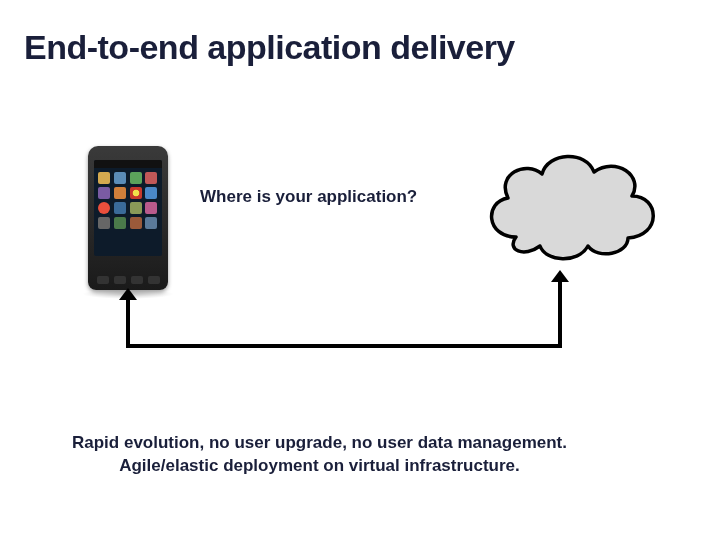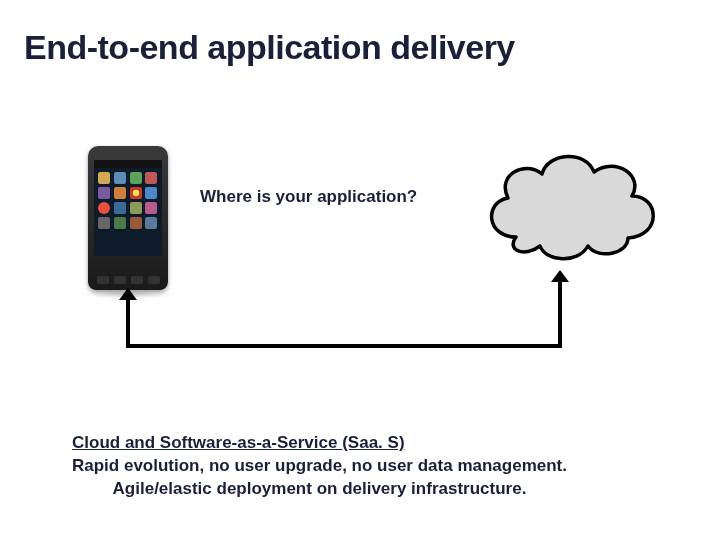--- a/index.html
+++ b/index.html
@@ -229,16 +229,15 @@
   </svg>
 </div>
 
 <div class="connector-v-left"></div>
 <div class="arrow-left"></div>
 <div class="connector-h"></div>
 <div class="connector-v-right"></div>
 <div class="arrow-right"></div>
 
 <div class="footer">
-  <div class="footer-title">Cloud and Software-as-a-Service (Saa. S)</div>
   <div class="footer-body">Rapid evolution, no user upgrade, no user data management.</div>
-  <div class="footer-body">Agile/elastic deployment on delivery infrastructure.</div>
+  <div class="footer-body">Agile/elastic deployment on virtual infrastructure.</div>
 </div>
 
 </body></html>

